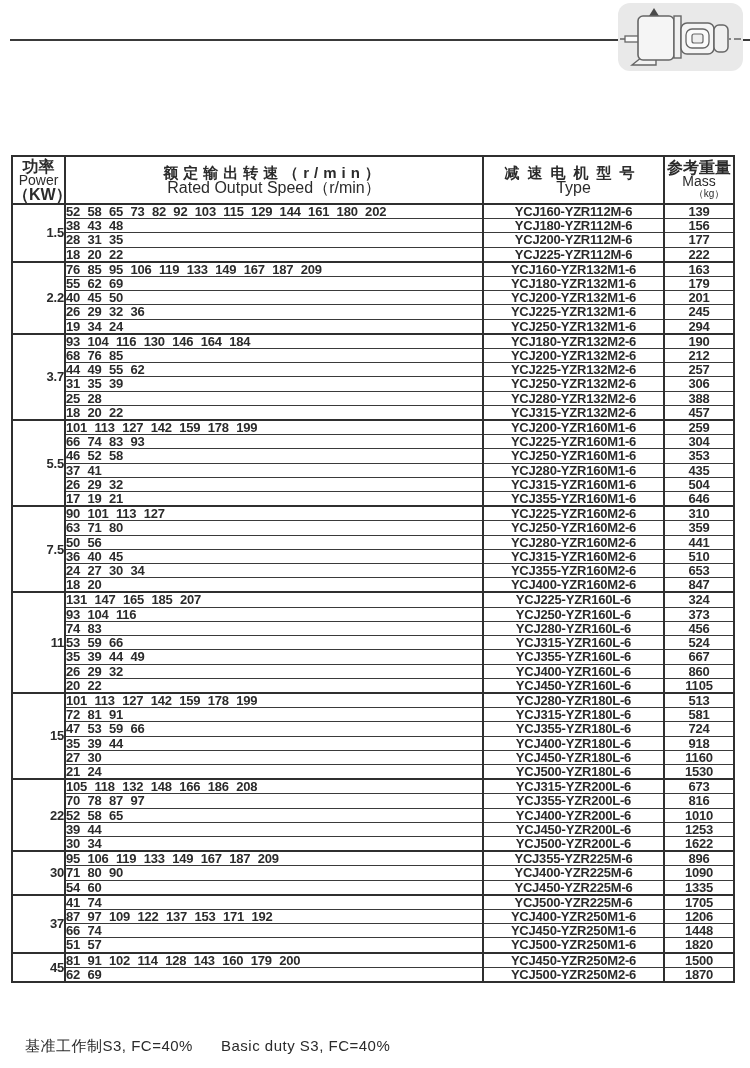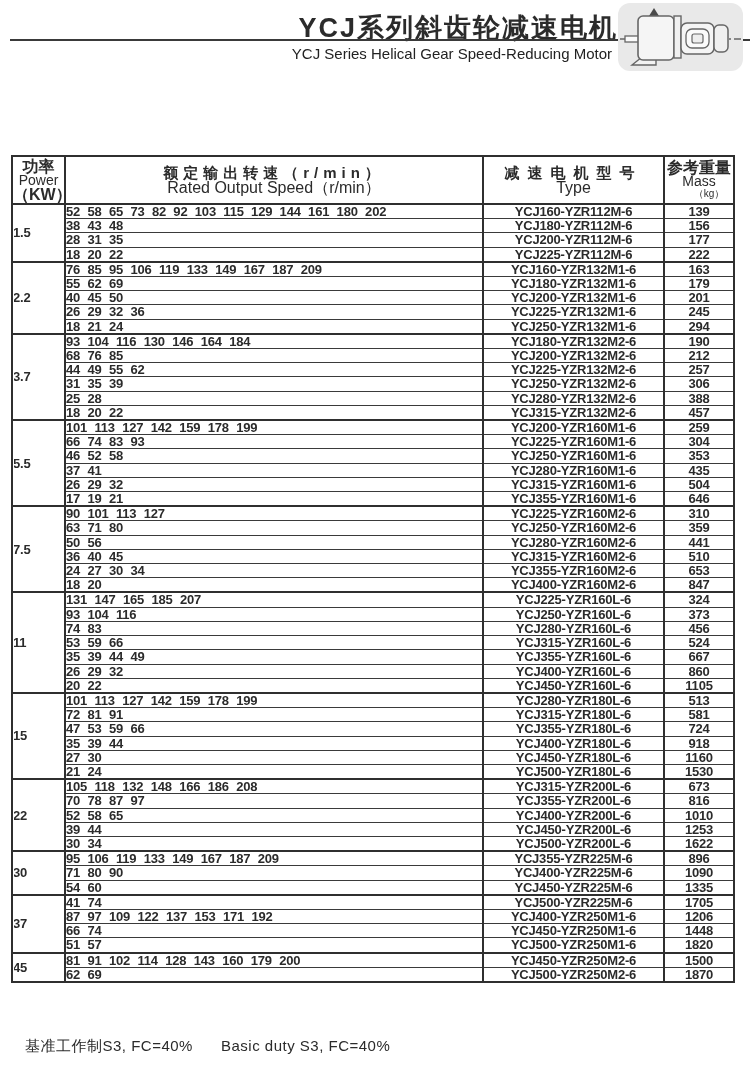--- a/index.html
+++ b/index.html
@@ -52,39 +52,37 @@
   .h-en{font-size:14px;line-height:15px;font-weight:500;}
   .h-en.big{font-size:16px;}
   .h-unit{font-size:10px;line-height:10px;font-weight:500;padding-left:20px;}
   table.spec td{
     border-left:2px solid #2f2f2f;border-top:1px solid #3a3a3a;
     padding:0;height:13.2px;line-height:13.2px;vertical-align:middle;
     font-size:13px;font-weight:700;letter-spacing:-0.2px;color:#2b2b2b;
     overflow:hidden;white-space:nowrap;
   }
   tr.group-start td{border-top:2px solid #2f2f2f;}
-  td.power{text-align:left;font-size:14px;border-radius:6px;}
+  td.power{text-align:right;font-size:14px;border-radius:6px;}
   td.speeds{text-align:left;padding-left:13px;word-spacing:4px;}
   td.type{text-align:center;}
   td.mass{text-align:center;}
   
   .footer{
     position:absolute;top:1037px;left:25px;display:flex;gap:28px;
     font-size:15px;font-weight:400;letter-spacing:0.5px;color:#2b2b2b;white-space:nowrap;
   }
 </style>
 </head>
 <body>
 
 <div class="page">
 
-  <div class="title-cn">YCJ系列斜齿轮减速电机</div>
   <div class="title-rule"></div>
   <div class="title-rule-right"></div>
-  <div class="title-en">YCJ  Series Helical Gear Speed-Reducing Motor</div>
 
   <div class="icon-box">
     <svg width="125" height="68" viewBox="0 0 125 68">
       <path d="M2 36 H123" stroke="#666" stroke-width="1.3" fill="none" stroke-dasharray="11 3 2 3"></path>
       <path d="M36 5 l5 8 h-10 z" fill="#4a4a4a"></path>
       <polygon points="24,54 14,62 38,62 38,54" fill="#f2f2f2" stroke="#666" stroke-width="1.4"></polygon>
       <rect x="7" y="33" width="14" height="6" fill="#fafafa" stroke="#666" stroke-width="1.3"></rect>
       <rect x="20" y="13" width="36" height="44" rx="5" fill="#f5f5f5" stroke="#666" stroke-width="1.6"></rect>
       <rect x="56" y="13" width="7" height="42" fill="#f0f0f0" stroke="#666" stroke-width="1.4"></rect>
       <rect x="63" y="20" width="33" height="31" rx="6" fill="#f5f5f5" stroke="#666" stroke-width="1.5"></rect>
@@ -161,21 +159,21 @@
           <td class="speeds">40 45 50</td>
           <td class="type">YCJ200-YZR132M1-6</td>
           <td class="mass">201</td>
         </tr>
         <tr>
           <td class="speeds">26 29 32 36</td>
           <td class="type">YCJ225-YZR132M1-6</td>
           <td class="mass">245</td>
         </tr>
         <tr>
-          <td class="speeds">18 21 24</td>
+          <td class="speeds">19 34 24</td>
           <td class="type">YCJ250-YZR132M1-6</td>
           <td class="mass">294</td>
         </tr>
         <tr class="group-start">
           <td class="power" rowspan="6">3.7</td>
           <td class="speeds">93 104 116 130 146 164 184</td>
           <td class="type">YCJ180-YZR132M2-6</td>
           <td class="mass">190</td>
         </tr>
         <tr>

